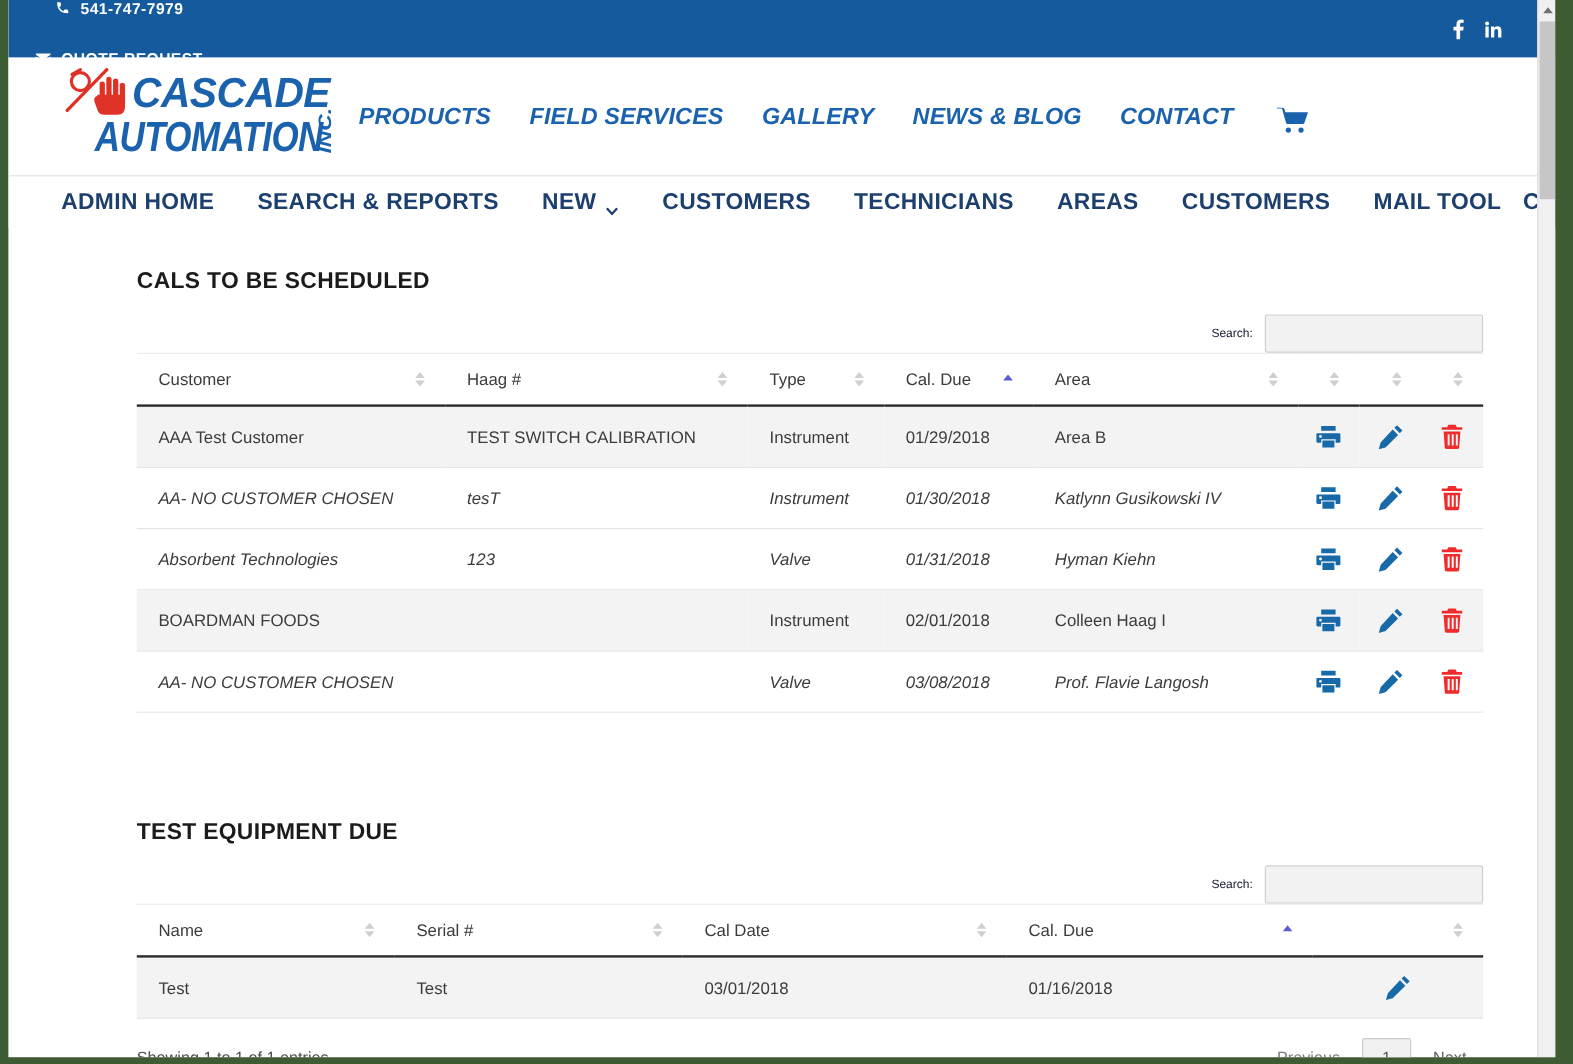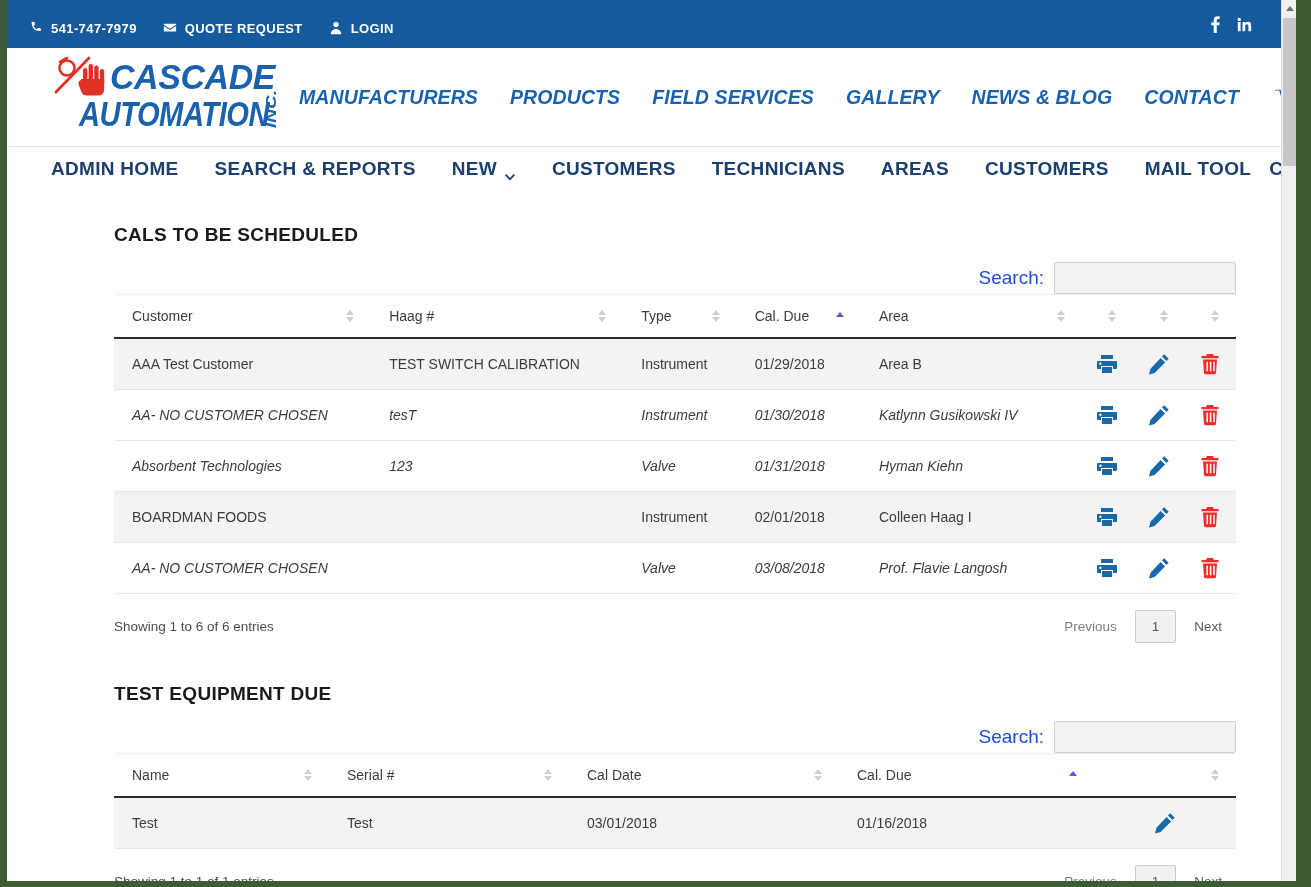--- a/index.html
+++ b/index.html
@@ -24,21 +24,21 @@
   }
   
   .topbar {
     position: absolute; left: 0; top: 0;
     width: 1289px; height: 48px;
     background: #155a9c;
     color: #ffffff;
   }
   .topbar-inner {
     position: absolute; left: 22px; top: 0;
-    height: 56px; display: flex; align-items: center; gap: 26px;
+    height: 56px; display: flex; align-items: center; gap: 26px; flex-direction: column;
   }
   .tb-item {
     display: flex; align-items: center; gap: 8px;
     font-size: 13px; font-weight: 600; letter-spacing: .4px;
     color: #ffffff; text-decoration: none; cursor: pointer;
   }
   .tb-ico { display: inline-flex; width: 14px; height: 14px; }
   .tb-ico svg { width: 100%; height: 100%; fill: #ffffff; }
   .social {
     position: absolute; right: 44px; top: 0;
@@ -110,21 +110,21 @@
   .section-title {
     font-size: 19px; font-weight: 700; color: #1b1b1b;
     letter-spacing: .3px;
   }
   .panel { position: absolute; left: 84px; width: 1122px; }
 
   .searchrow {
     display: flex; justify-content: flex-end; align-items: center;
     gap: 10px; margin-top: 16px;
   }
-  .searchrow label { font-size: 19px; color: #1d4ed8; }
+  .searchrow label { font-size: 10px; color: #0f172a; }
   .searchrow input {
     width: 182px; height: 32px;
     border: 1px solid #cfcfcf; background: #f2f2f2;
     border-radius: 2px; padding: 0 8px;
     font-family: "Liberation Sans", sans-serif; font-size: 13px;
     color: #333;
   }
 
   table { width: 100%; border-collapse: collapse; }
   thead th {
@@ -271,21 +271,20 @@
 
         <text x="63" y="37" font-family="Liberation Sans, sans-serif" font-size="35" font-weight="bold" font-style="italic" fill="#1a62ad" letter-spacing="-0.4" textLength="165" lengthAdjust="spacingAndGlyphs">CASCADE</text>
 
         <text x="32" y="74" font-family="Liberation Sans, sans-serif" font-size="35" font-weight="bold" font-style="italic" fill="#1a62ad" letter-spacing="-0.6" textLength="190" lengthAdjust="spacingAndGlyphs">AUTOMATION</text>
 
         <text x="229" y="76" font-family="Liberation Sans, sans-serif" font-size="15" font-weight="bold" font-style="italic" fill="#1a62ad" transform="rotate(-90 229 76)" textLength="38" lengthAdjust="spacingAndGlyphs">INC.</text>
       </svg>
     </div>
 
     <nav class="mainnav">
-      <a>MANUFACTURERS</a>
       <a>PRODUCTS</a>
       <a>FIELD SERVICES</a>
       <a>GALLERY</a>
       <a>NEWS &amp; BLOG</a>
       <a>CONTACT</a>
       <span class="cartwrap">
         <span class="cart-ico">
           <svg viewBox="0 0 26 22">
                 <path d="M0 1.4h4.3l3.3 11.6c.2.8.9 1.3 1.7 1.3h12.1c.8 0 1.5-.5 1.7-1.3L26 4.6H7.2l-.7-2.4C6.3 1.3 5.5.7 4.6.7H0v.7zM9.6 17.2a2.2 2.2 0 1 0 0 4.4 2.2 2.2 0 0 0 0-4.4zm10.6 0a2.2 2.2 0 1 0 0 4.4 2.2 2.2 0 0 0 0-4.4z"></path>
               </svg>
@@ -493,28 +492,20 @@
                   </span></td>
             <td class="act"><span class="icbtn ic-trash">
                     <svg viewBox="0 0 22 22">
                       <path d="M8 1h6l1 2h4.5v2.2H2.5V3H7l1-2zM4 6.6h14l-1 13.2c-.05.8-.7 1.4-1.5 1.4H6.5c-.8 0-1.45-.6-1.5-1.4L4 6.6zm3.4 2.2v9.4h1.6V8.8H7.4zm3.4 0v9.4h1.6V8.8h-1.6zm3.4 0v9.4h1.6V8.8h-1.6z"></path>
                     </svg>
                   </span></td>
           </tr>
         </tbody>
       </table>
 
-      <div class="footrow">
-        <div class="showing">Showing 1 to 6 of 6 entries</div>
-        <div class="pager">
-          <span>Previous</span>
-          <span class="pg">1</span>
-          <span class="nx">Next</span>
-        </div>
-      </div>
     </div>
 
     <div class="panel" style="top:493px;">
       <div class="section-title">TEST EQUIPMENT DUE</div>
 
       <div class="searchrow">
         <label>Search:</label>
         <input type="text" value="" style="">
       </div>
 

